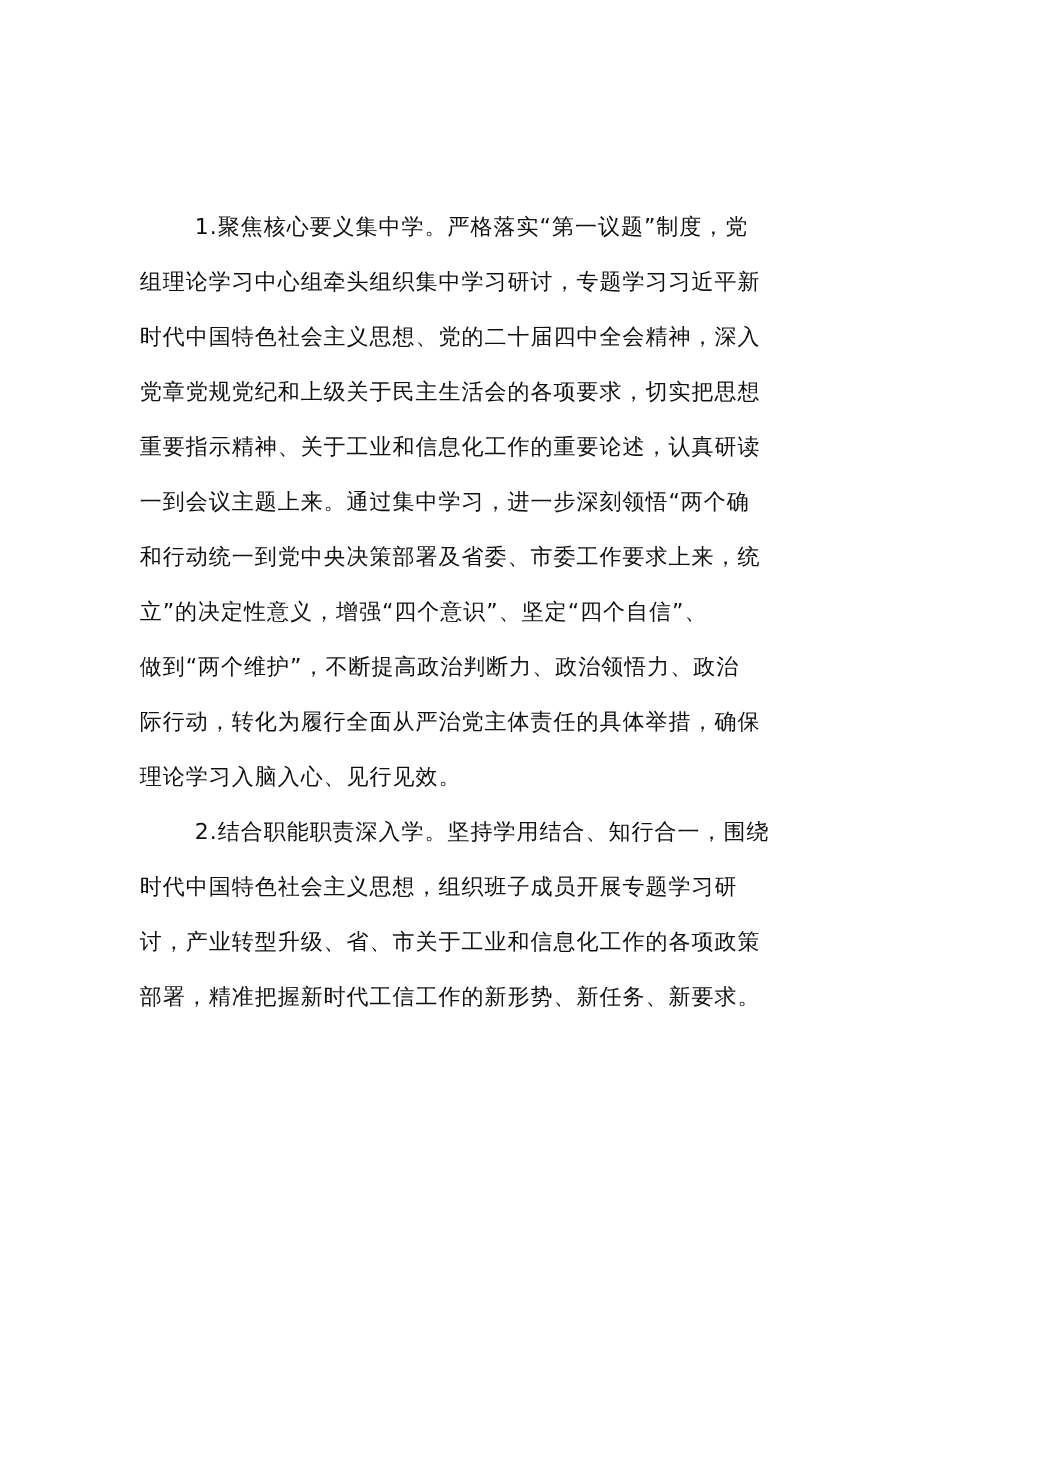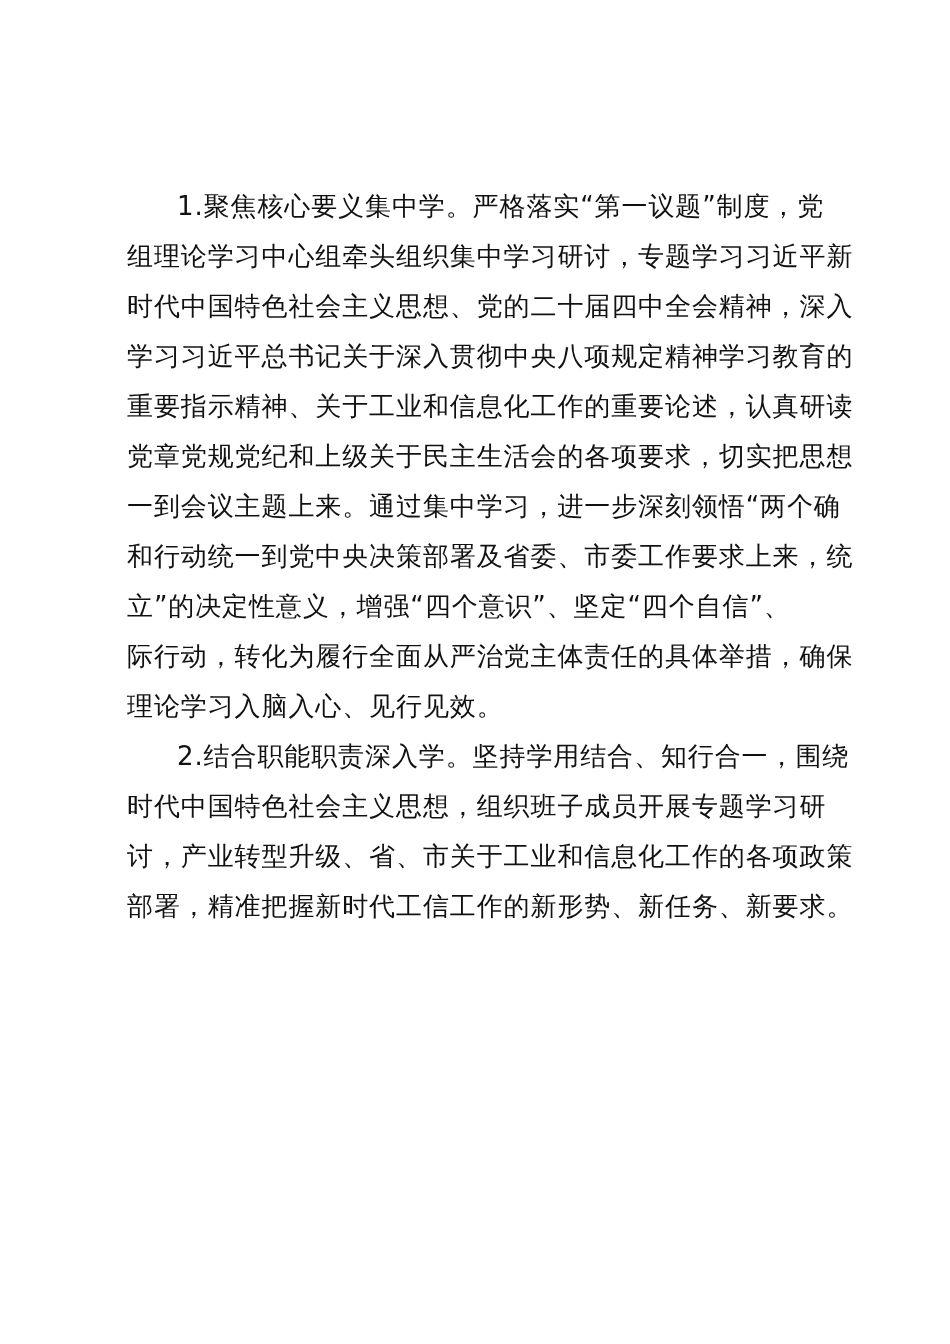--- a/index.html
+++ b/index.html
@@ -17,42 +17,42 @@
     }
     .page {
       position: absolute;
       left: 127px;
       top: 181px;
       width: 710px;
     }
     .line {
       height: 50px;
       line-height: 50px;
-      font-size: 26px;
+      font-size: 20px;
       white-space: nowrap;
       letter-spacing: 0.9px;
     }
     .line.indent {
       padding-left: 50px;
     }
   </style>
 </head>
 <body>
 
 <div class="page">
   <div class="paragraph">
     <div class="line indent">1.聚焦核心要义集中学。严格落实“第一议题”制度，党</div>
     <div class="line">组理论学习中心组牵头组织集中学习研讨，专题学习习近平新</div>
     <div class="line">时代中国特色社会主义思想、党的二十届四中全会精神，深入</div>
-    <div class="line">学习习近平总书记关于深入贯彻中央八项规定精神学习教育的</div>
+    <div class="line">党章党规党纪和上级关于民主生活会的各项要求，切实把思想</div>
     <div class="line">重要指示精神、关于工业和信息化工作的重要论述，认真研读</div>
-    <div class="line">党章党规党纪和上级关于民主生活会的各项要求，切实把思想</div>
     <div class="line">一到会议主题上来。通过集中学习，进一步深刻领悟“两个确</div>
     <div class="line">和行动统一到党中央决策部署及省委、市委工作要求上来，统</div>
     <div class="line">立”的决定性意义，增强“四个意识”、坚定“四个自信”、</div>
+    <div class="line">做到“两个维护”，不断提高政治判断力、政治领悟力、政治</div>
     <div class="line">际行动，转化为履行全面从严治党主体责任的具体举措，确保</div>
     <div class="line">理论学习入脑入心、见行见效。</div>
   </div>
   <div class="paragraph">
     <div class="line indent">2.结合职能职责深入学。坚持学用结合、知行合一，围绕</div>
     <div class="line">时代中国特色社会主义思想，组织班子成员开展专题学习研</div>
     <div class="line">讨，产业转型升级、省、市关于工业和信息化工作的各项政策</div>
     <div class="line">部署，精准把握新时代工信工作的新形势、新任务、新要求。</div>
   </div>
 </div>

